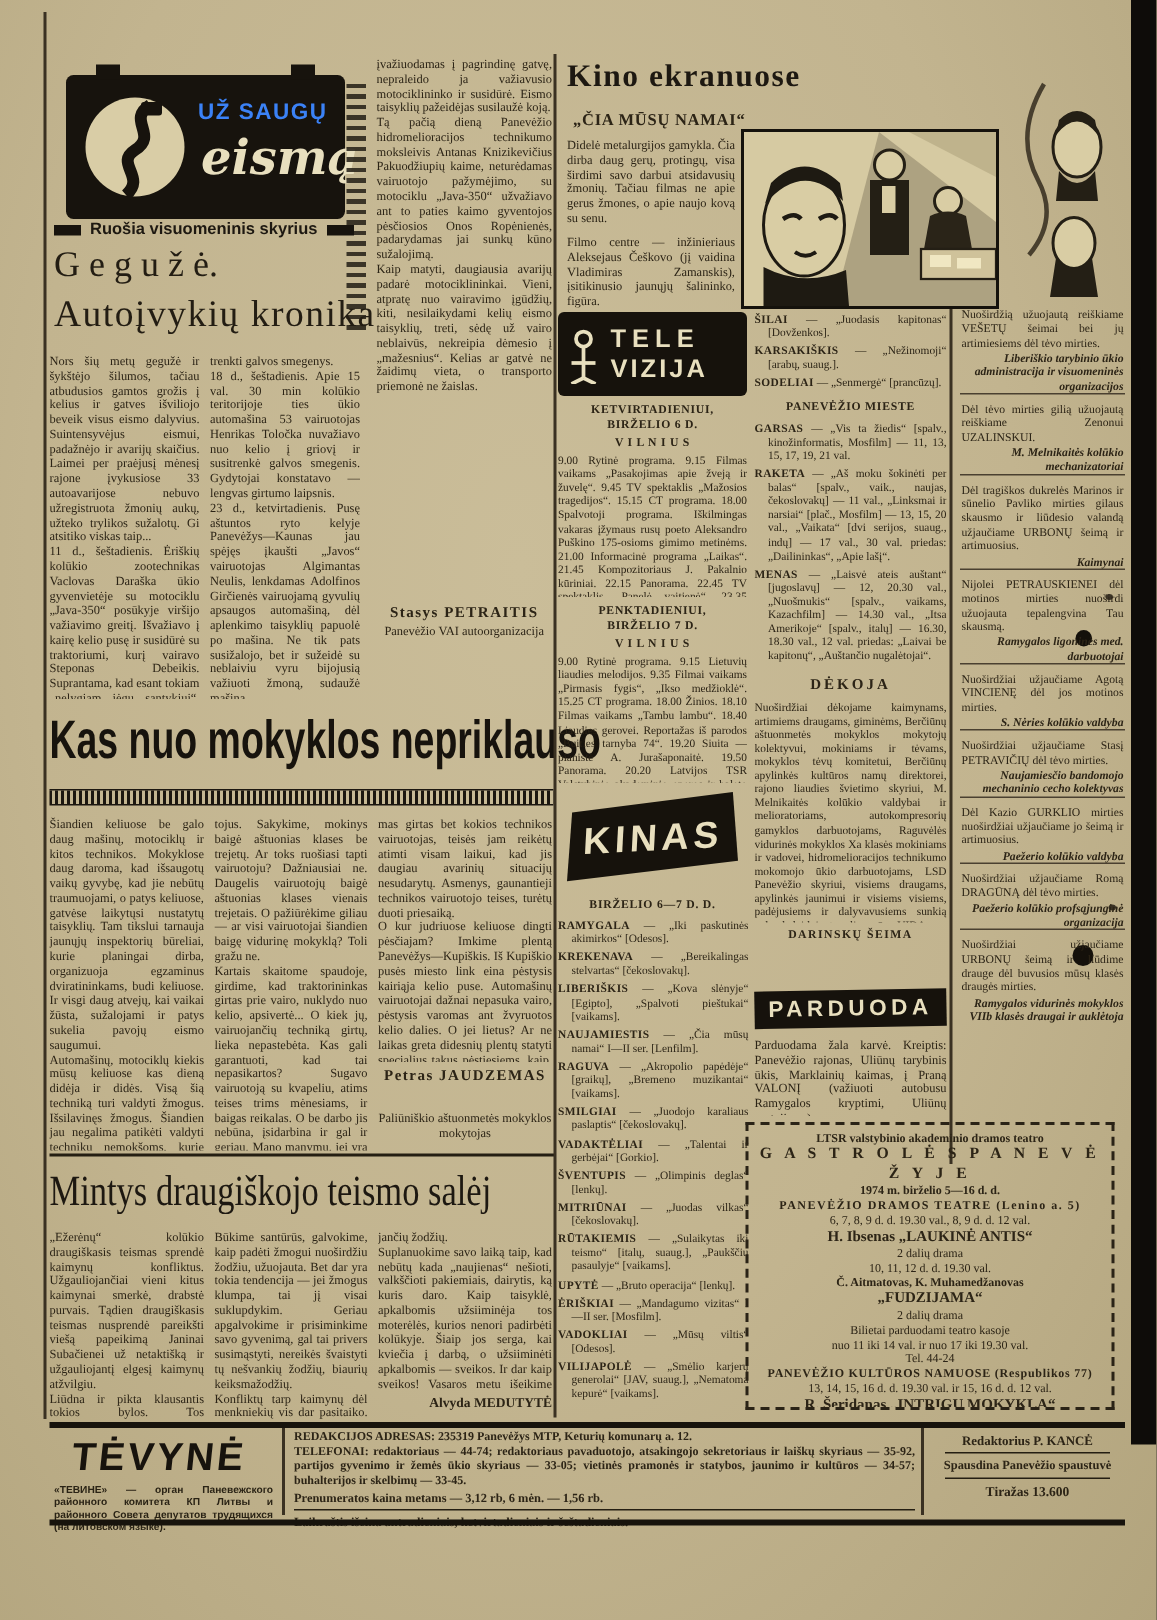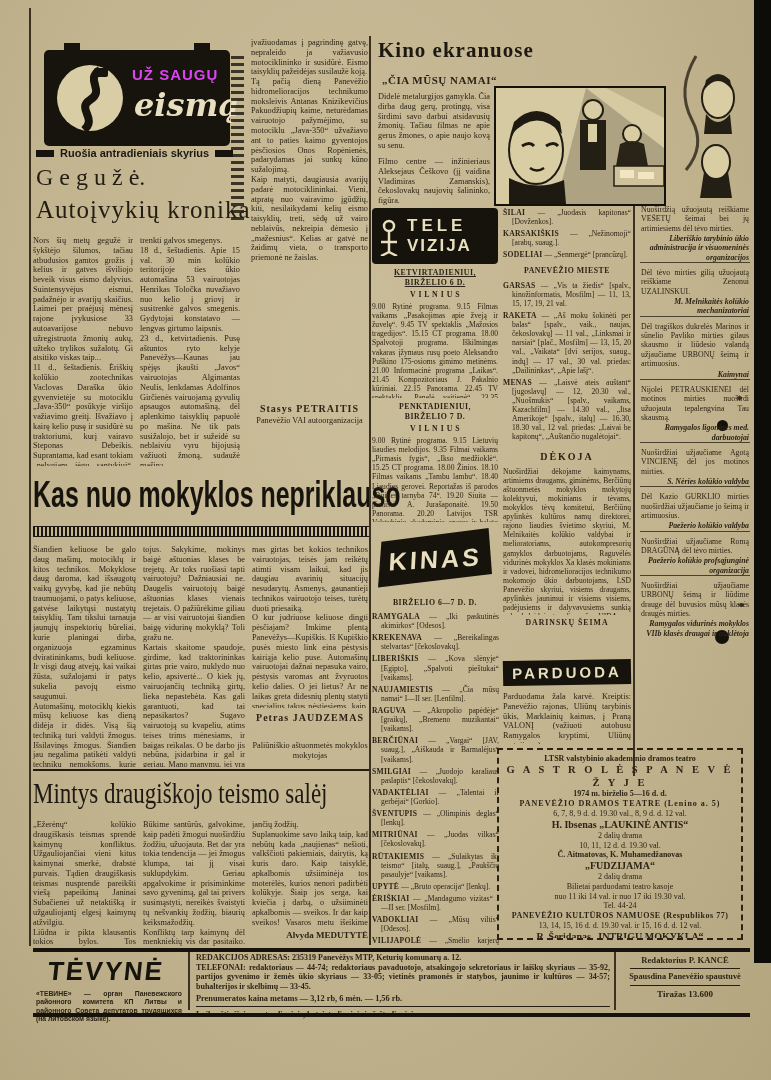--- a/index.html
+++ b/index.html
@@ -40,28 +40,28 @@
   <div class="hole" style="left:739px;top:603px;width:5px;height:4px;background:#3c3426;"></div>
 
   <div class="abs" style="left:46px;top:52px;width:182px;height:92px;background:#17130d;border-radius:3px;box-shadow:0 0 0 2px #17130d;">
     <div class="abs" style="left:18px;top:-9px;width:16px;height:10px;background:#17130d;"></div>
     <div class="abs" style="left:148px;top:-9px;width:16px;height:10px;background:#17130d;"></div>
     <svg class="abs" style="left:8px;top:10px;" width="72" height="72" viewBox="0 0 72 72">
       <circle cx="36" cy="36" r="33" fill="#d9cda6"></circle>
       <path d="M46 8 C30 18, 52 28, 36 38 C22 47, 44 56, 30 68" stroke="#17130d" stroke-width="8" fill="none"></path>
       <rect x="40" y="6" width="14" height="9" rx="2" fill="#17130d"></rect>
     </svg>
-    <div class="abs sans" style="left:86px;top:14px;color:#d946ef;font-weight:bold;font-size:15px;letter-spacing:1px;">UŽ SAUGŲ</div>
+    <div class="abs sans" style="left:86px;top:14px;color:#3b82f6;font-weight:bold;font-size:15px;letter-spacing:1px;">UŽ SAUGŲ</div>
     <div class="abs" style="left:88px;top:34px;color:#e8dfbe;font-weight:bold;font-style:italic;font-size:32px;font-family:'DejaVu Serif',serif;">eismą</div>
   </div>
   <div class="abs" style="left:231px;top:56px;width:13px;height:168px;background:repeating-linear-gradient(180deg,#221d14 0 3px,transparent 3px 7px);opacity:.85;"></div>
 
   <div class="abs" style="left:36px;top:147px;width:212px;display:flex;align-items:center;gap:6px;">
     <div style="width:18px;height:7px;background:#17130d;"></div>
-    <div class="sans" style="font-weight:bold;font-size:11px;white-space:nowrap;color:#1d1811;">Ruošia antradieniais skyrius</div>
+    <div class="sans" style="font-weight:bold;font-size:11px;white-space:nowrap;color:#1d1811;">Ruošia visuomeninis skyrius</div>
     <div style="width:18px;height:7px;background:#17130d;"></div>
   </div>
 
   <div class="abs" style="left:36px;top:164px;font-size:24px;color:#231d13;">G e g u ž ė.</div>
   <div class="abs" style="left:36px;top:196px;font-size:25px;letter-spacing:1px;color:#231d13;">Autoįvykių kronika</div>
 
   <div class="abs bt" style="left:33px;top:236px;width:100px;height:230px;">Nors šių metų gegužė ir šykštėjo šilumos, tačiau atbudusios gamtos grožis į kelius ir gatves išviliojo beveik visus eismo dalyvius. Suintensyvėjus eismui, padažnėjo ir avarijų skaičius. Laimei per praėjusį mėnesį rajone įvykusiose 33 autoavarijose nebuvo užregistruota žmonių aukų, užteko trylikos sužalotų. Gi atsitiko viskas taip...
 11 d., šeštadienis. Ėriškių kolūkio zootechnikas Vaclovas Daraška ūkio gyvenvietėje su motociklu „Java-350“ posūkyje viršijo važiavimo greitį. Išvažiavo į kairę kelio pusę ir susidūrė su traktoriumi, kurį vairavo Steponas Debeikis. Suprantama, kad esant tokiam „nelygiam jėgų santykiui“, daugiau nukentėjo motociklininkas. Buvo sudaužyta transporto priemonė, o jo vairuotojui lūžo ranka, su-</div>
   <div class="abs bt" style="left:140px;top:236px;width:100px;height:230px;">trenkti galvos smegenys.
 18 d., šeštadienis. Apie 15 val. 30 min kolūkio teritorijoje ties ūkio automašina 53 vairuotojas Henrikas Toločka nuvažiavo nuo kelio į griovį ir susitrenkė galvos smegenis. Gydytojai konstatavo — lengvas girtumo laipsnis.
@@ -102,21 +102,21 @@
 Suplanuokime savo laiką taip, kad nebūtų kada „naujienas“ nešioti, valkščioti pakiemiais, dairytis, ką kuris daro. Kaip taisyklė, apkalbomis užsiiminėja tos moterėlės, kurios nenori padirbėti kolūkyje. Šiaip jos serga, kai kviečia į darbą, o užsiiminėti apkalbomis — sveikos. Ir dar kaip sveikos! Vasaros metu išeikime visos patalkininkauti šienapiūtėje, bus nauda ir kolūkiui, ir jums pačioms.</div>
     <div style="font:bold 9px 'Liberation Serif',serif;text-align:right;margin-top:2px;">Alvyda MEDUTYTĖ</div>
   </div>
 
   <div class="abs vrule" style="left:369px;top:36px;height:909px;"></div>
   <div class="abs vrule" style="left:633px;top:196px;height:580px;"></div>
 
   <div class="abs" style="left:378px;top:38px;font-weight:bold;font-size:21px;letter-spacing:1px;color:#1d1811;">Kino ekranuose</div>
   <div class="abs" style="left:382px;top:74px;font-weight:bold;font-size:11px;letter-spacing:.5px;">„ČIA MŪSŲ NAMAI“</div>
   <div class="abs bt" style="left:378px;top:92px;width:112px;height:62px;">Didelė metalurgijos gamykla. Čia dirba daug gerų, protingų, visa širdimi savo darbui atsidavusių žmonių. Tačiau filmas ne apie gerus žmones, o apie naujo kovą su senu.</div>
-  <div class="abs bt" style="left:378px;top:157px;width:112px;height:48px;">Filmo centre — inžinieriaus Aleksejaus Češkovo (jį vaidina Vladimiras Zamanskis), čekoslovakų naujovių šalininko, figūra.</div>
+  <div class="abs bt" style="left:378px;top:157px;width:112px;height:48px;">Filmo centre — inžinieriaus Aleksejaus Češkovo (jį vaidina Vladimiras Zamanskis), įsitikinusio jaunųjų šalininko, figūra.</div>
 
   <div class="abs" style="left:494px;top:86px;width:168px;height:116px;border:2.5px solid #15120c;background:#d6caa2;overflow:hidden;">
     <svg width="168" height="116" viewBox="0 0 168 116">
       <rect x="0" y="0" width="168" height="116" fill="#d6caa2"></rect>
       <path d="M90 0 L168 60 L168 116 L60 116 Z" fill="#8d8266" opacity=".55"></path>
       <path d="M110 0 L168 30 L168 0 Z" fill="#b5a983" opacity=".7"></path>
 
       <ellipse cx="40" cy="62" rx="27" ry="34" fill="#d9cda4" stroke="#1e1a12" stroke-width="2"></ellipse>
       <path d="M14 48 Q40 18 66 46 L64 34 Q40 12 18 34 Z" fill="#1e1a12"></path>
       <path d="M26 58 q8 -5 12 0 M50 58 q8 -5 12 0" stroke="#1e1a12" stroke-width="3" fill="none"></path>
@@ -150,40 +150,39 @@
       <line x1="13" y1="15" x2="13" y2="36" stroke="#e8dfbe" stroke-width="2.5"></line>
       <line x1="5" y1="26" x2="21" y2="26" stroke="#e8dfbe" stroke-width="2.5"></line>
       <line x1="13" y1="36" x2="5" y2="40" stroke="#e8dfbe" stroke-width="2.5"></line>
       <line x1="13" y1="36" x2="21" y2="40" stroke="#e8dfbe" stroke-width="2.5"></line>
     </svg>
     <div style="margin-left:5px;">
       <div class="sans" style="color:#e8dfbe;font-weight:bold;font-size:17px;letter-spacing:4px;">TELE</div>
       <div class="sans" style="color:#e8dfbe;font-weight:bold;font-size:17px;letter-spacing:2px;">VIZIJA</div>
     </div>
   </div>
-  <div class="abs tvhead" style="left:372px;top:268px;width:126px;white-space:pre-line;text-decoration:underline;">KETVIRTADIENIUI,
+  <div class="abs tvhead" style="left:372px;top:268px;width:126px;white-space:pre-line;">KETVIRTADIENIUI,
 BIRŽELIO 6 D.</div>
   <div class="abs tvhead" style="left:372px;top:290px;width:126px;">V I L N I U S</div>
   <div class="abs bt bt7" style="left:372px;top:302px;width:126px;height:96px;">9.00 Rytinė programa. 9.15 Filmas vaikams „Pasakojimas apie žveją ir žuvelę“. 9.45 TV spektaklis „Mažosios tragedijos“. 15.15 CT programa. 18.00 Spalvotoji programa. Iškilmingas vakaras įžymaus rusų poeto Aleksandro Puškino 175-osioms gimimo metinėms. 21.00 Informacinė programa „Laikas“. 21.45 Kompozitoriaus J. Pakalnio kūriniai. 22.15 Panorama. 22.45 TV spektaklis „Panelė vaitienė“. 23.35 Žinios.</div>
   <div class="abs tvhead" style="left:372px;top:402px;width:126px;white-space:pre-line;">PENKTADIENIUI,
 BIRŽELIO 7 D.</div>
   <div class="abs tvhead" style="left:372px;top:424px;width:126px;">V I L N I U S</div>
   <div class="abs bt bt7" style="left:372px;top:436px;width:126px;height:86px;">9.00 Rytinė programa. 9.15 Lietuvių liaudies melodijos. 9.35 Filmai vaikams „Pirmasis fygis“, „Ikso medžioklė“. 15.25 CT programa. 18.00 Žinios. 18.10 Filmas vaikams „Tambu lambu“. 18.40 Liaudies gerovei. Reportažas iš parodos „Buities tarnyba 74“. 19.20 Siuita — pianistė A. Jurašaponaitė. 19.50 Panorama. 20.20 Latvijos TSR Valstybinio akademinio operos ir baleto teatro spektaklis. Dž. Pučinio opera „Turandot“. 21.00 Informacinė programa „Laikas“. 21.45 Dž. Pučinio operos „Turandot“ tęsinys. 23.15 Žinios.</div>
 
   <div class="abs" style="left:378px;top:528px;width:114px;height:62px;background:#16120c;clip-path:polygon(3% 22%,97% 0%,100% 74%,0% 96%);display:flex;align-items:center;justify-content:center;">
     <span class="sans" style="color:#e8dfbe;font-weight:bold;font-size:25px;letter-spacing:3px;transform:skewX(-6deg) rotate(-3deg);">KINAS</span>
   </div>
   <div class="abs tvhead" style="left:372px;top:598px;width:126px;">BIRŽELIO 6—7 D. D.</div>
   <div class="abs" style="left:372px;top:612px;width:127px;height:333px;overflow:hidden;">
     <div class="cine"><b>RAMYGALA</b> <span>— „Iki paskutinės akimirkos“ [Odesos].</span></div>
     <div class="cine"><b>KREKENAVA</b> <span>— „Bereikalingas stelvartas“ [čekoslovakų].</span></div>
     <div class="cine"><b>LIBERIŠKIS</b> <span>— „Kova slėnyje“ [Egipto], „Spalvoti pieštukai“ [vaikams].</span></div>
     <div class="cine"><b>NAUJAMIESTIS</b> <span>— „Čia mūsų namai“ I—II ser. [Lenfilm].</span></div>
     <div class="cine"><b>RAGUVA</b> <span>— „Akropolio papėdėje“ [graikų], „Bremeno muzikantai“ [vaikams].</span></div>
-    <div class="cine"><b>BERČIŪNAI</b> <span>— „Vargai“ [JAV, suaug.], „Aiškauda ir Barmalėjus“ [vaikams].</span></div>
     <div class="cine"><b>SMILGIAI</b> <span>— „Juodojo karaliaus paslaptis“ [čekoslovakų].</span></div>
     <div class="cine"><b>VADAKTĖLIAI</b> <span>— „Talentai ir gerbėjai“ [Gorkio].</span></div>
     <div class="cine"><b>ŠVENTUPIS</b> <span>— „Olimpinis deglas“ [lenkų].</span></div>
     <div class="cine"><b>MITRIŪNAI</b> <span>— „Juodas vilkas“ [čekoslovakų].</span></div>
     <div class="cine"><b>RŪTAKIEMIS</b> <span>— „Sulaikytas iki teismo“ [italų, suaug.], „Paukščių pasaulyje“ [vaikams].</span></div>
     <div class="cine"><b>UPYTĖ</b> <span>— „Bruto operacija“ [lenkų].</span></div>
     <div class="cine"><b>ĖRIŠKIAI</b> <span>— „Mandagumo vizitas“ I—II ser. [Mosfilm].</span></div>
     <div class="cine"><b>VADOKLIAI</b> <span>— „Mūsų viltis“ [Odesos].</span></div>
     <div class="cine"><b>VILIJAPOLĖ</b> <span>— „Smėlio karjerų generolai“ [JAV, suaug.], „Nematoma kepurė“ [vaikams].</span></div>
 
@@ -206,20 +205,21 @@
     <span class="sans" style="color:#e8dfbe;font-weight:bold;font-size:15px;letter-spacing:3px;">PARDUODA</span>
   </div>
   <div class="abs bt" style="left:503px;top:692px;width:128px;height:52px;">Parduodama žala karvė. Kreiptis: Panevėžio rajonas, Uliūnų tarybinis ūkis, Marklainių kaimas, į Praną VALONĮ (važiuoti autobusu Ramygalos kryptimi, Uliūnų sustojimas).</div>
 
   <div class="abs" style="left:640px;top:200px;width:110px;height:578px;overflow:hidden;">
     <div class="cond"><span>Nuoširdžią užuojautą reiškiame VEŠETŲ šeimai bei jų artimiesiems dėl tėvo mirties.</span><span class="csig">Liberiškio tarybinio ūkio administracija ir visuomeninės organizacijos</span></div>
     <div class="cond"><span>Dėl tėvo mirties gilią užuojautą reiškiame Zenonui UZALINSKUI.</span><span class="csig">M. Melnikaitės kolūkio mechanizatoriai</span></div>
     <div class="cond"><span>Dėl tragiškos dukrelės Marinos ir sūnelio Pavliko mirties gilaus skausmo ir liūdesio valandą užjaučiame URBONŲ šeimą ir artimuosius.</span><span class="csig">Kaimynai</span></div>
     <div class="cond"><span>Nijolei PETRAUSKIENEI dėl motinos mirties nuoširdi užuojauta tepalengvina Tau skausmą.</span><span class="csig">Ramygalos ligoninės med. darbuotojai</span></div>
     <div class="cond"><span>Nuoširdžiai užjaučiame Agotą VINCIENĘ dėl jos motinos mirties.</span><span class="csig">S. Nėries kolūkio valdyba</span></div>
+    <div class="cond"><span>Nuoširdžiai užjaučiame Stasį PETRAVIČIŲ dėl tėvo mirties.</span><span class="csig">Naujamiesčio bandomojo mechaninio cecho kolektyvas</span></div>
     <div class="cond"><span>Dėl Kazio GURKLIO mirties nuoširdžiai užjaučiame jo šeimą ir artimuosius.</span><span class="csig">Paežerio kolūkio valdyba</span></div>
     <div class="cond"><span>Nuoširdžiai užjaučiame Romą DRAGŪNĄ dėl tėvo mirties.</span><span class="csig">Paežerio kolūkio profsąjunginė organizacija</span></div>
     <div class="cond" style="border-bottom:none;"><span>Nuoširdžiai užjaučiame URBONŲ šeimą ir liūdime drauge dėl buvusios mūsų klasės draugės mirties.</span><span class="csig">Ramygalos vidurinės mokyklos VIIb klasės draugai ir auklėtoja</span></div>
   </div>
 
   <div class="abs" style="left:497px;top:748px;width:246px;height:192px;border:2px dashed #2a2316;padding:4px 5px;box-sizing:border-box;overflow:hidden;">
     <div class="tbx-line tbx-b">LTSR valstybinio akademinio dramos teatro</div>
     <div class="tbx-line tbx-big">G A S T R O L Ė S   P A N E V Ė Ž Y J E</div>
     <div class="tbx-line tbx-b">1974 m. birželio 5—16 d. d.</div>
     <div class="tbx-line tbx-b" style="letter-spacing:1px;">PANEVĖŽIO DRAMOS TEATRE (Lenino a. 5)</div>

